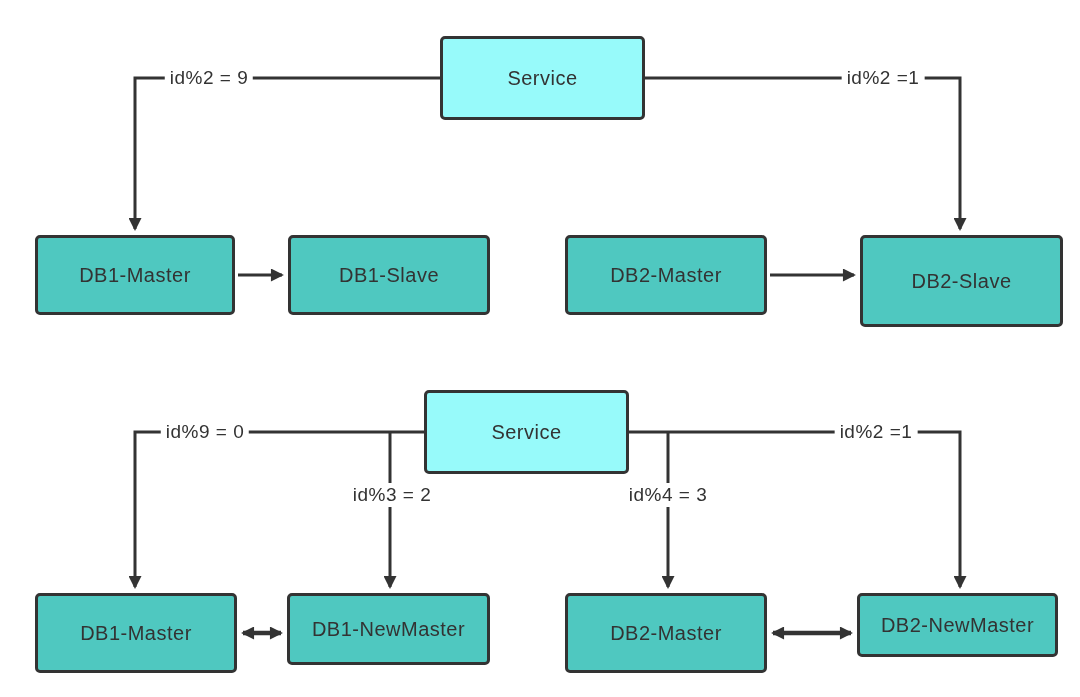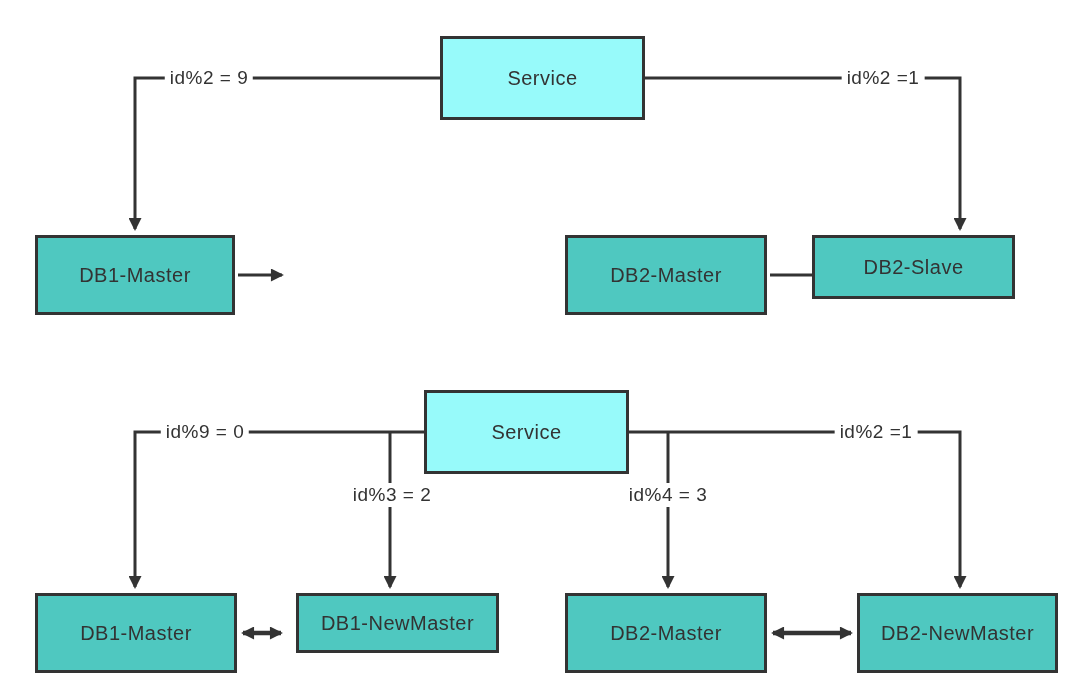--- a/index.html
+++ b/index.html
@@ -31,21 +31,21 @@
     stroke-width: 4.5;
   }
   .wires marker path {
     fill: var(--stroke, #333333);
     stroke: none;
   }
   .node {
     position: absolute;
     box-sizing: border-box;
     border: 3.5px solid var(--stroke, #333333);
-    border-radius: 0;
+    border-radius: 5px;
     display: flex;
     align-items: center;
     justify-content: center;
     font-size: 20px;
     letter-spacing: 0.5px;
     color: var(--text, #333333);
   }
   .node.service {
     background: var(--service-fill, #97fafa);
   }
@@ -85,38 +85,39 @@
     <path class="wire" d="M390 432 V587" marker-end="url(#arrow)"></path>
     <path class="wire" d="M668 432 V587" marker-end="url(#arrow)"></path>
     <path class="wire thick" d="M243 633 H281" marker-start="url(#arrow)" marker-end="url(#arrow)"></path>
     <path class="wire thick" d="M773 633 H851" marker-start="url(#arrow)" marker-end="url(#arrow)"></path>
   </svg>
 
   <div class="node service" style="left:440px; top:36px; width:205px; height:84px;">Service</div>
 
   <div class="node db" style="left:35px; top:235px; width:200px; height:80px;">DB1-Master</div>
 
+  <div class="node db" style="left:288px; top:235px; width:202px; height:80px;">DB1-Slave</div>
 
   <div class="node db" style="left:565px; top:235px; width:202px; height:80px;">DB2-Master</div>
 
-  <div class="node db" style="left:812px; top:235px; width:203px; height:64px;">DB2-Slave</div>
+  <div class="node db" style="left:860px; top:235px; width:203px; height:92px;">DB2-Slave</div>
 
   <span class="wire-label" style="left:209px; top:78px;">id%2 = 9</span>
 
   <span class="wire-label" style="left:883px; top:78px;">id%2 =1</span>
 
   <div class="node service" style="left:424px; top:390px; width:205px; height:84px;">Service</div>
 
   <div class="node db" style="left:35px; top:593px; width:202px; height:80px;">DB1-Master</div>
 
-  <div class="node db" style="left:296px; top:593px; width:203px; height:60px;">DB1-NewMaster</div>
+  <div class="node db" style="left:287px; top:593px; width:203px; height:72px;">DB1-NewMaster</div>
 
   <div class="node db" style="left:565px; top:593px; width:202px; height:80px;">DB2-Master</div>
 
-  <div class="node db" style="left:857px; top:593px; width:201px; height:80px;">DB2-NewMaster</div>
+  <div class="node db" style="left:857px; top:593px; width:201px; height:64px;">DB2-NewMaster</div>
 
   <span class="wire-label" style="left:205px; top:432px;">id%9 = 0</span>
 
   <span class="wire-label" style="left:392px; top:495px;">id%3 = 2</span>
 
   <span class="wire-label" style="left:668px; top:495px;">id%4 = 3</span>
 
   <span class="wire-label" style="left:876px; top:432px;">id%2 =1</span>
 
 </div>

